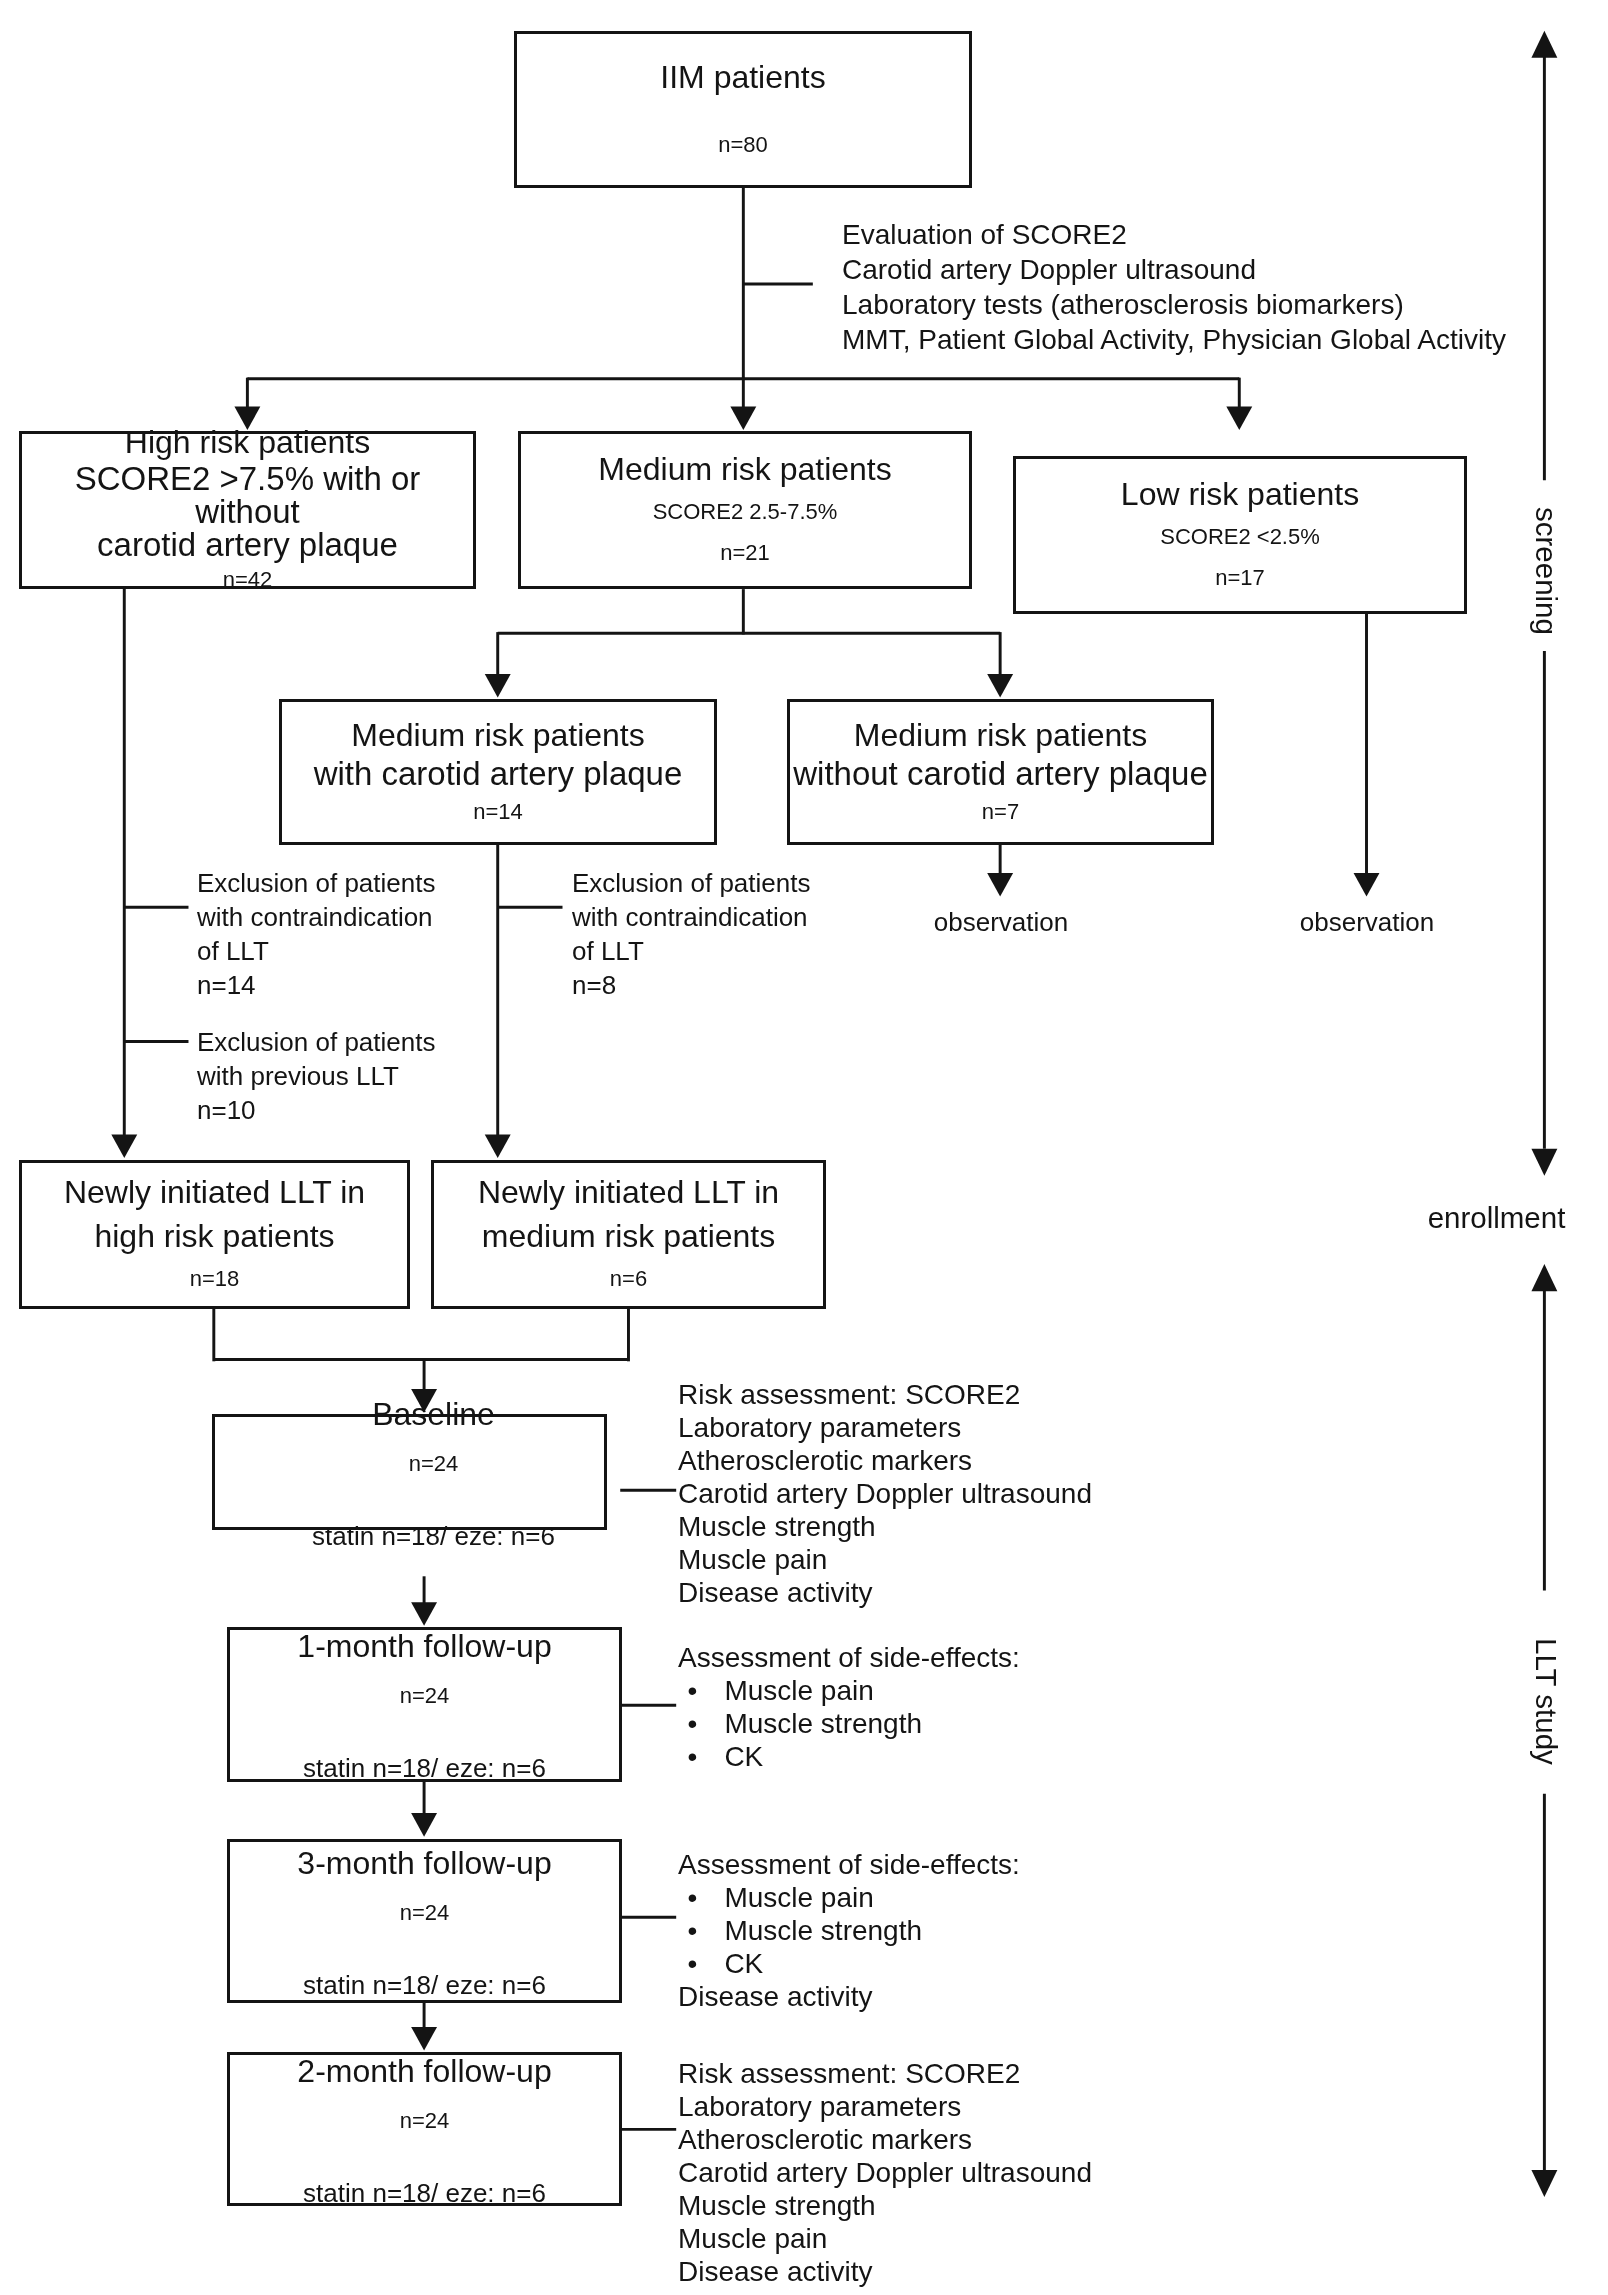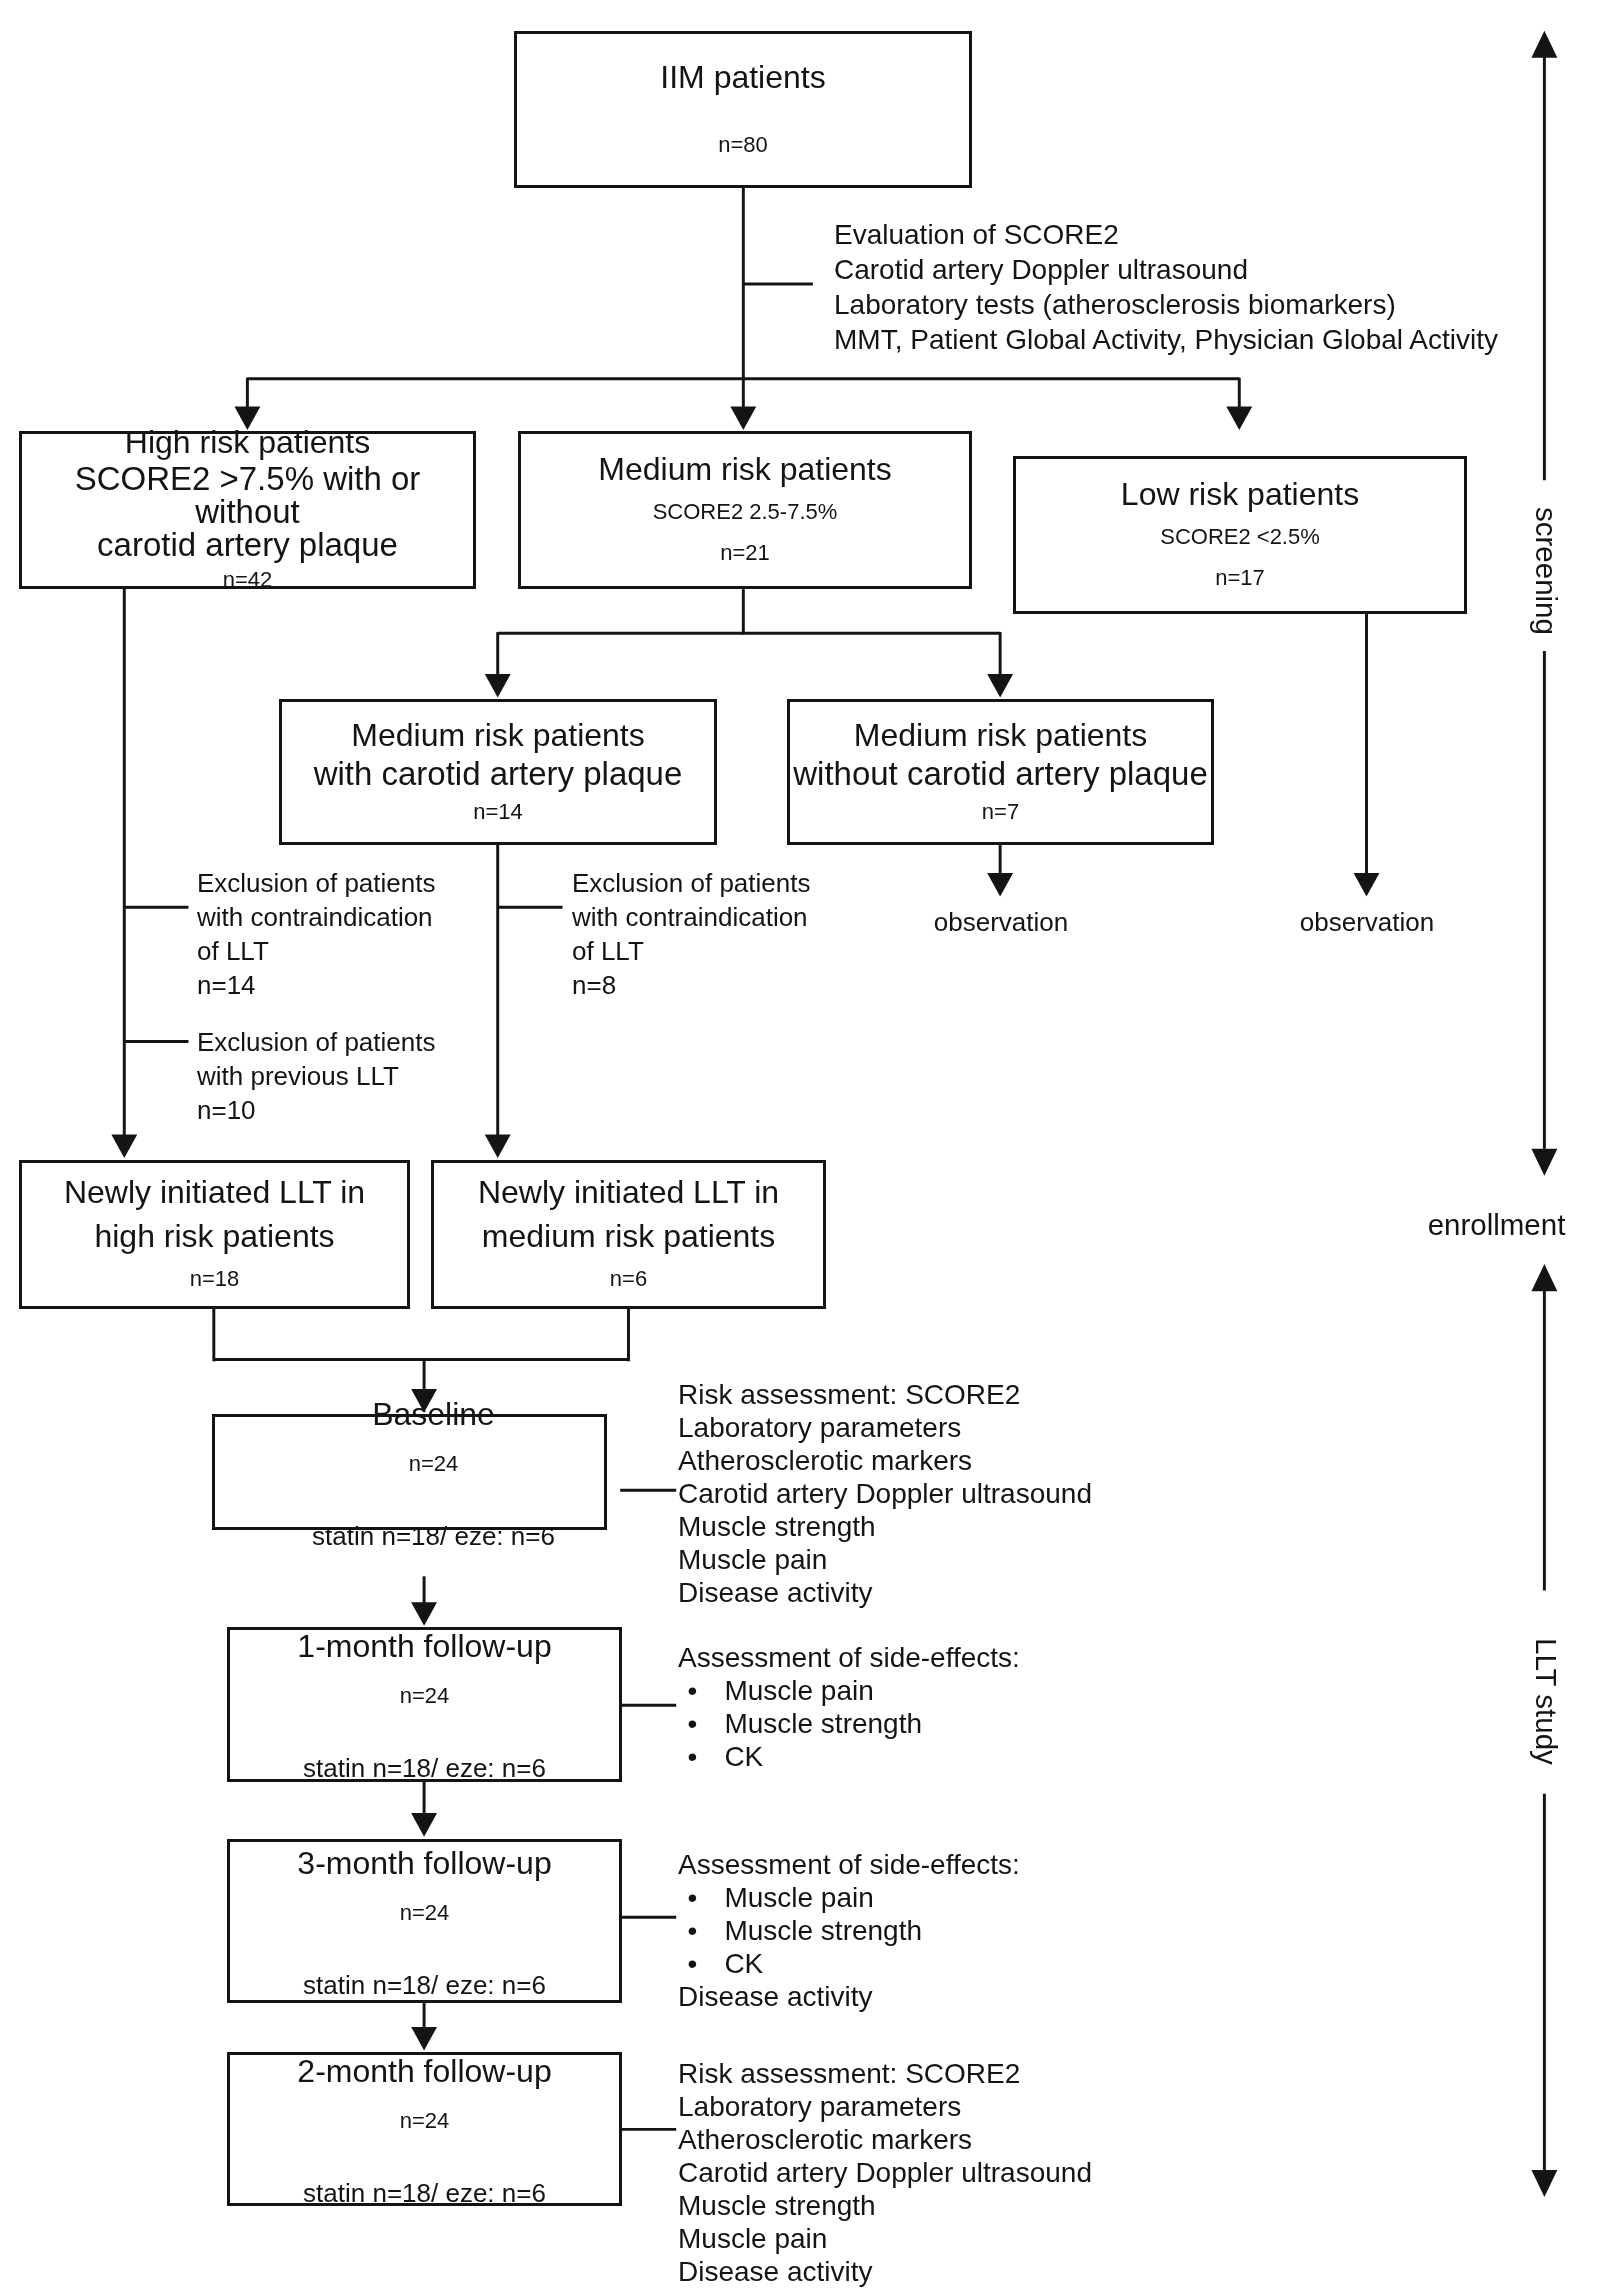--- a/index.html
+++ b/index.html
@@ -19,21 +19,21 @@
   .line-title { font-size:32px; line-height:44px; }
   .line-sub   { font-size:33px; line-height:34px; }
   .line-n     { font-size:22px; line-height:41px; }
   .tight .line-title { line-height:39px; }
   .tight .line-sub   { line-height:33px; }
   .tight .line-n     { line-height:37px; }
   .roomy .line-title { line-height:49px; }
   .roomy .line-n     { line-height:49px; }
   .roomy .line-sub   { font-size:26px; line-height:38px;margin-top:29px; }
 
-  .ann { position:absolute; font-size:28px; line-height:35px; white-space:nowrap; }
+  .ann { position:absolute; font-size:28px; line-height:35px; white-space:nowrap;margin-left:8px; }
   .ann-small { position:absolute; font-size:26px; line-height:34px; white-space:nowrap; }
   .obs { position:absolute; font-size:26px; line-height:33px; width:236px; text-align:center; }
   .side { position:absolute; font-size:28px; line-height:33px; white-space:nowrap; }
   .side .bullet { display:block; }
   .side .bullet::before { content:"\2022"; display:inline-block; width:37px; padding-left:9.4px; }
 
   .phase-vertical {
     position:absolute; writing-mode:vertical-rl; text-orientation:mixed;
     font-size:29.5px; white-space:nowrap; left:1525px; width:38px; text-align:center;
   }
@@ -263,17 +263,17 @@
     <div>Risk assessment: SCORE2</div>
     <div>Laboratory parameters</div>
     <div>Atherosclerotic markers</div>
     <div>Carotid artery Doppler ultrasound</div>
     <div>Muscle strength</div>
     <div>Muscle pain</div>
     <div>Disease activity</div>
   </div>
 
   <div class="phase-vertical" style="top:494px; height:153px;">screening</div>
-  <div class="phase-horizontal" style="left:1402px; top:1201px;margin-top:7px;">enrollment</div>
+  <div class="phase-horizontal" style="left:1402px; top:1201px;">enrollment</div>
   <div class="phase-vertical" style="top:1613px; height:177px;">LLT study</div>
 
 </div>
 
 
 </body></html>

